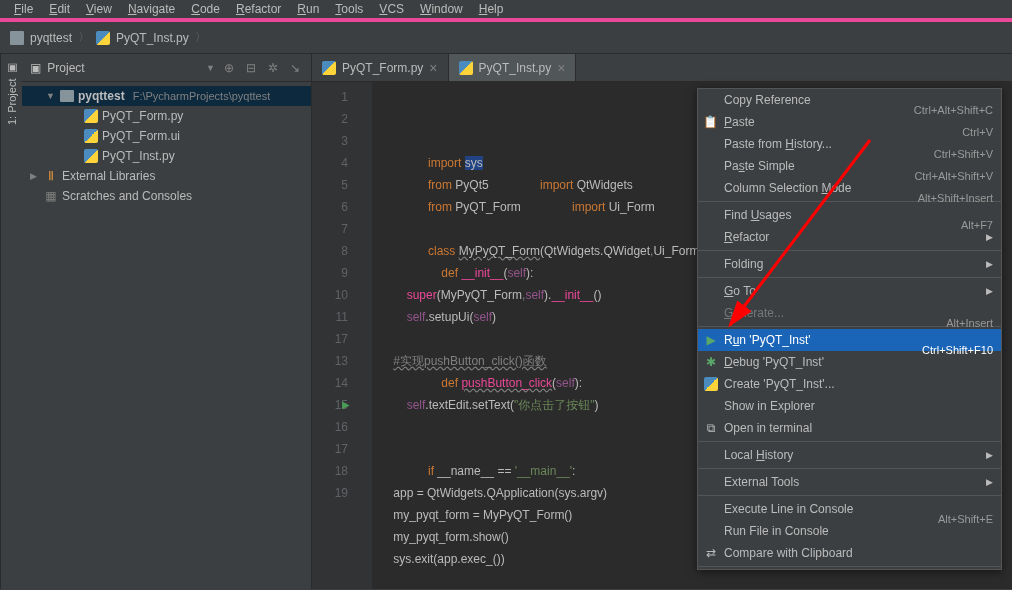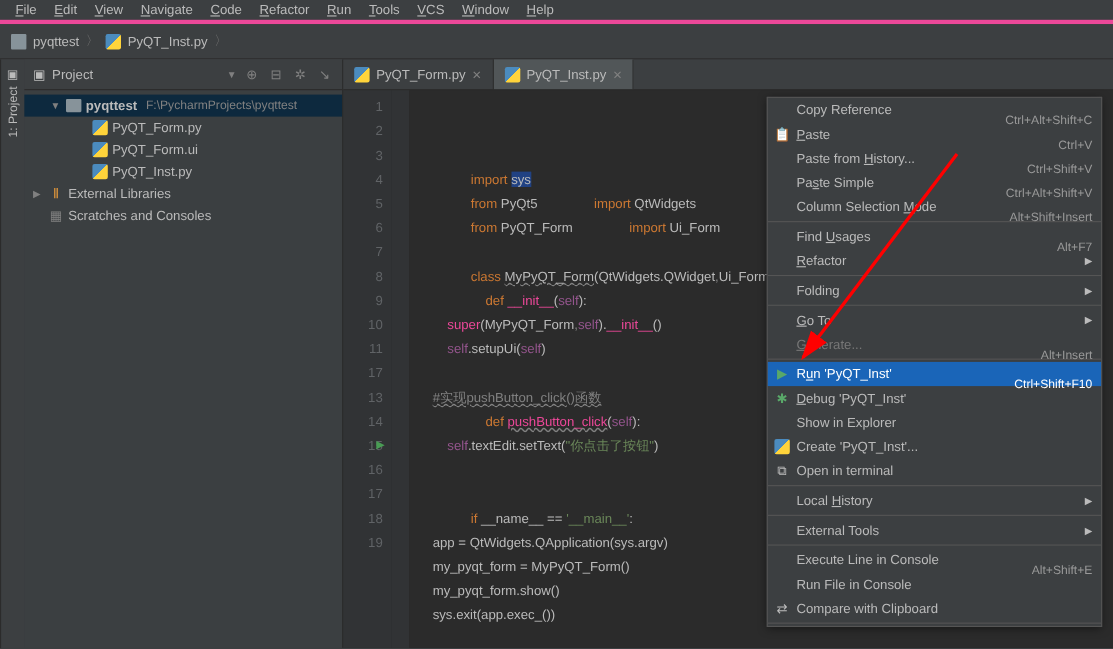--- a/index.html
+++ b/index.html
@@ -225,25 +225,25 @@
     <div class="ctx-item highlighted">
       <span class="icn" style="color:#59a869">▶</span>
       <span>R<u>u</u>n 'PyQT_Inst'</span>
       <span class="shortcut">Ctrl+Shift+F10</span>
     </div>
     <div class="ctx-item">
       <span class="icn" style="color:#59a869">✱</span>
       <span><u>D</u>ebug 'PyQT_Inst'</span>
     </div>
     <div class="ctx-item">
-      <span>Show in Explorer</span>
-    </div>
-    <div class="ctx-item">
       <span class="icn py-badge"></span>
       <span>Create 'PyQT_Inst'...</span>
+    </div>
+    <div class="ctx-item">
+      <span>Show in Explorer</span>
     </div>
     <div class="ctx-item">
       <span class="icn">⧉</span>
       <span>Open in terminal</span>
     </div>
     <div class="ctx-sep"></div>
     <div class="ctx-item">
       <span>Local <u>H</u>istory</span>
       <span class="sub-arrow">▶</span>
     </div>

